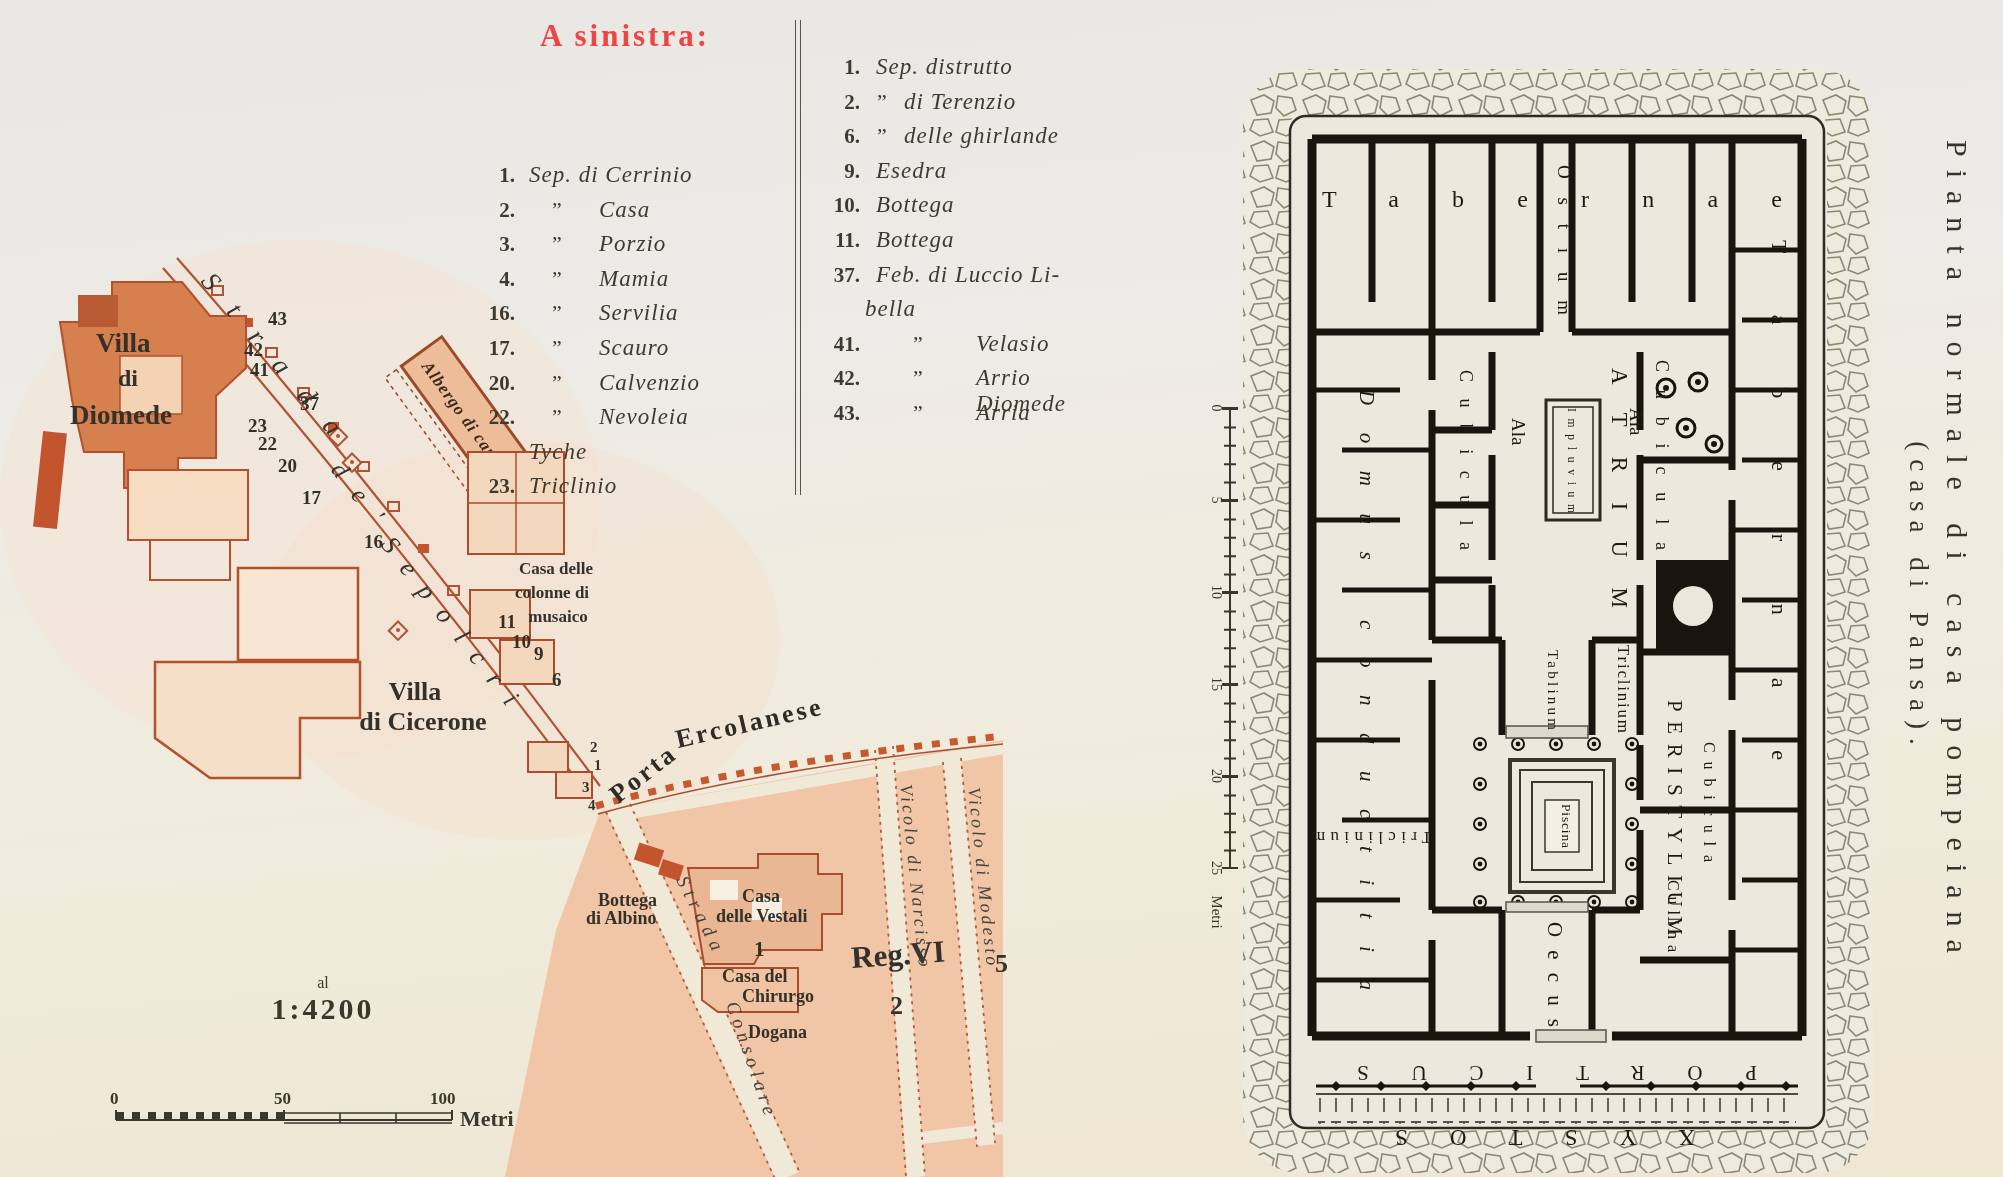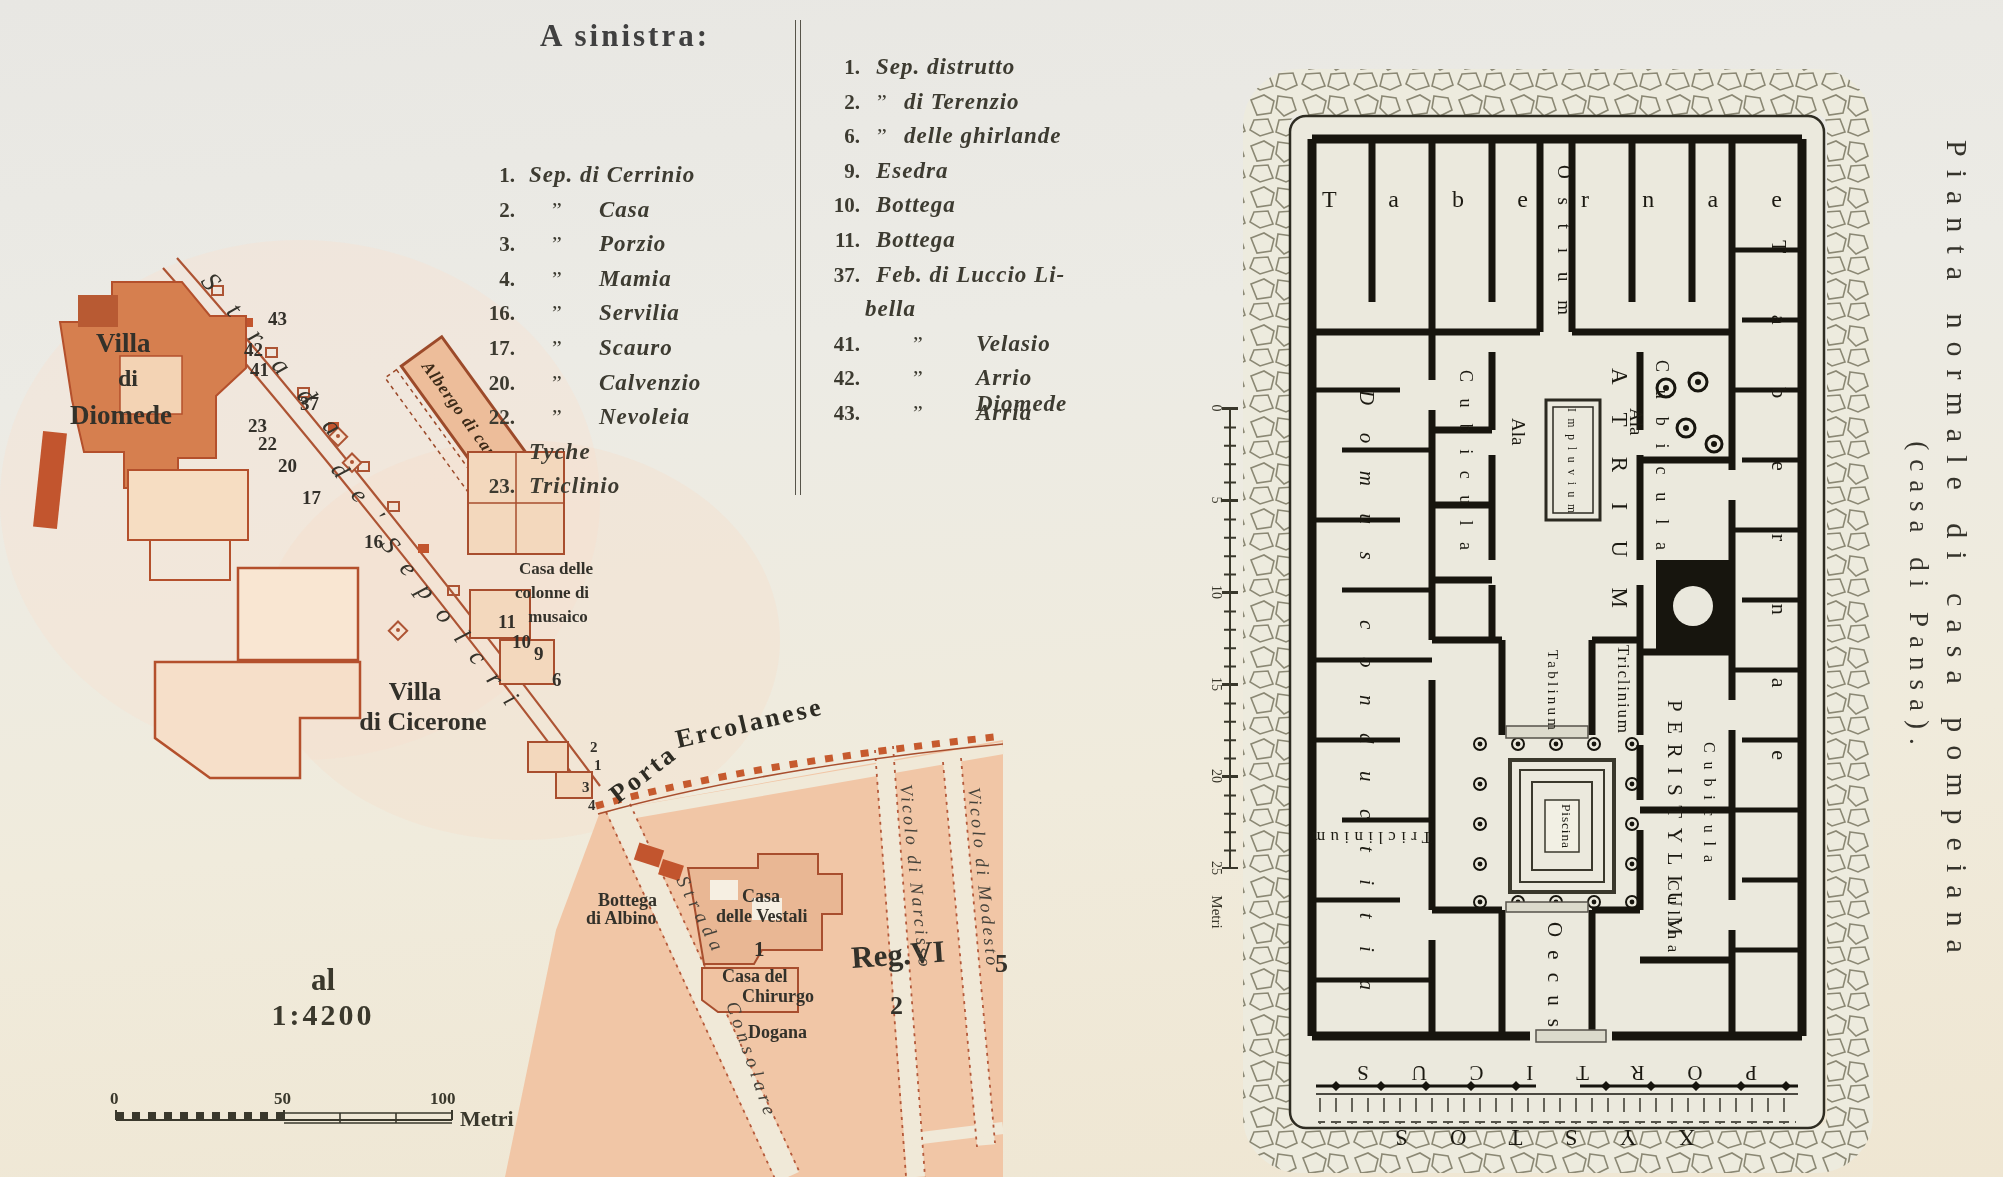--- a/index.html
+++ b/index.html
@@ -6,36 +6,36 @@
   body{
     width:2003px;height:1177px;position:relative;overflow:hidden;
     background:linear-gradient(175deg,#e8e7e3 0%,#ecebe5 30%,#f0ebdc 65%,#efe6d2 100%);
     font-family:"Liberation Serif","DejaVu Serif",serif;color:#3b392f;
   }
   #art{position:absolute;left:0;top:0;z-index:1;}
   .overlay{position:absolute;z-index:2;}
 
   
   .leg-col{position:absolute;}
-  .leg-head{font-size:31px;font-weight:bold;letter-spacing:3px;text-align:center;color:#404040;}
+  .leg-head{font-size:31px;font-weight:bold;letter-spacing:3px;text-align:center;color:#ef4444;}
   .leg-rows{position:absolute;left:0;right:0;}
   .leg-row{display:flex;align-items:baseline;height:34.6px;font-size:23px;color:#3d3b31;}
   .leg-row .num{width:60px;text-align:right;font-weight:bold;font-size:21px;font-style:normal;}
   .leg-row .ditto{width:84px;text-align:center;font-size:22px;}
   .leg-row .ditto:empty{width:14px;}
-  .leg-row .name{flex:1;font-style:italic;font-weight:bold;letter-spacing:1px;}
+  .leg-row .name{flex:1;font-style:italic;font-weight:normal;letter-spacing:1px;}
   .leg-row.wd .ditto{width:116px;}
   .leg-row.cont .name{text-align:left;padding-right:14px;}
   .leg-row.contb .name{text-align:right;padding-right:186px;}
   .leg-divider{position:absolute;width:4px;border-left:1.6px solid #57544a;border-right:1.6px solid #57544a;}
 
   
   .titleblock{position:absolute;left:88px;top:962px;width:470px;text-align:center;color:#3a382c;}
   .t1{font-size:41px;font-weight:bold;letter-spacing:7px;}
-  .t2{font-size:31px;font-weight:bold;margin-top:0;}
+  .t2{font-size:16px;font-weight:normal;margin-top:12px;}
   .t3{font-size:46px;font-weight:bold;letter-spacing:6px;margin-top:2px;}
   .t4{font-size:30px;font-weight:bold;letter-spacing:3px;margin-top:0px;}
 
   
   .caption{
     position:absolute;left:1974px;top:140px;width:915px;
     transform:rotate(90deg);transform-origin:0 0;color:#36342c;z-index:2;
   }
   .cap1{font-size:30px;letter-spacing:13px;white-space:nowrap;}
   .cap2{font-size:27px;letter-spacing:9px;text-align:center;margin-top:6px;}

